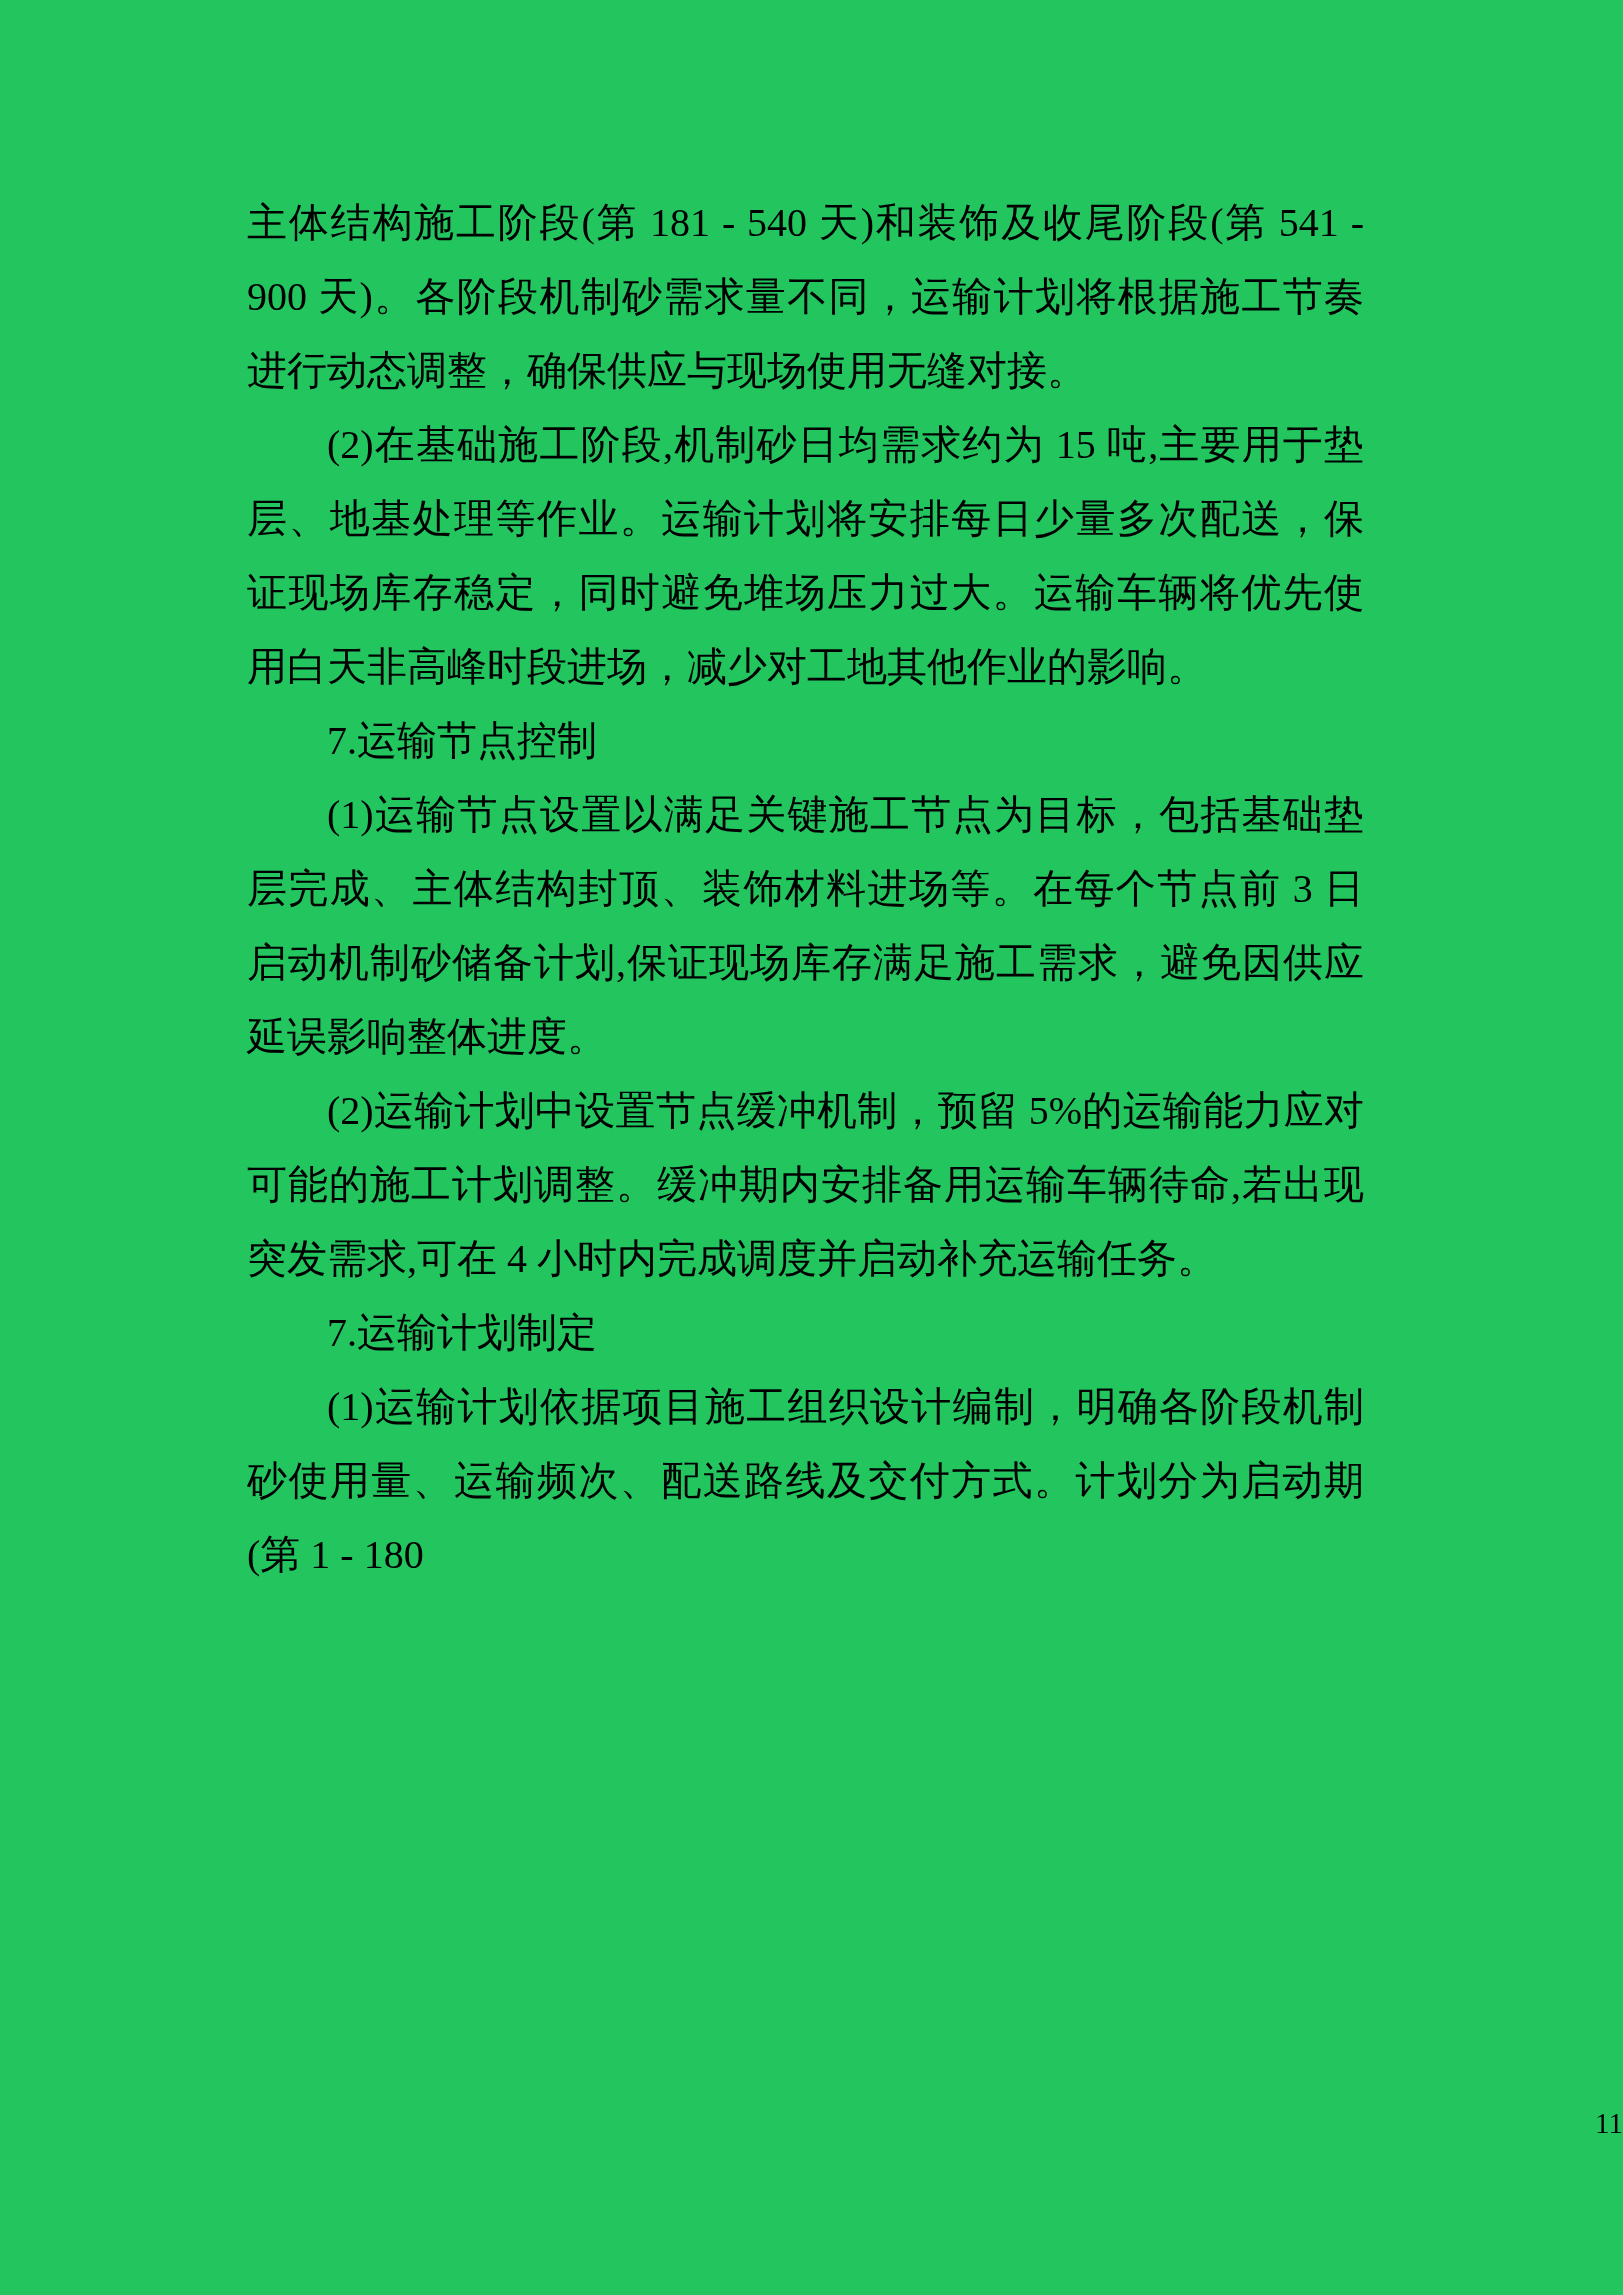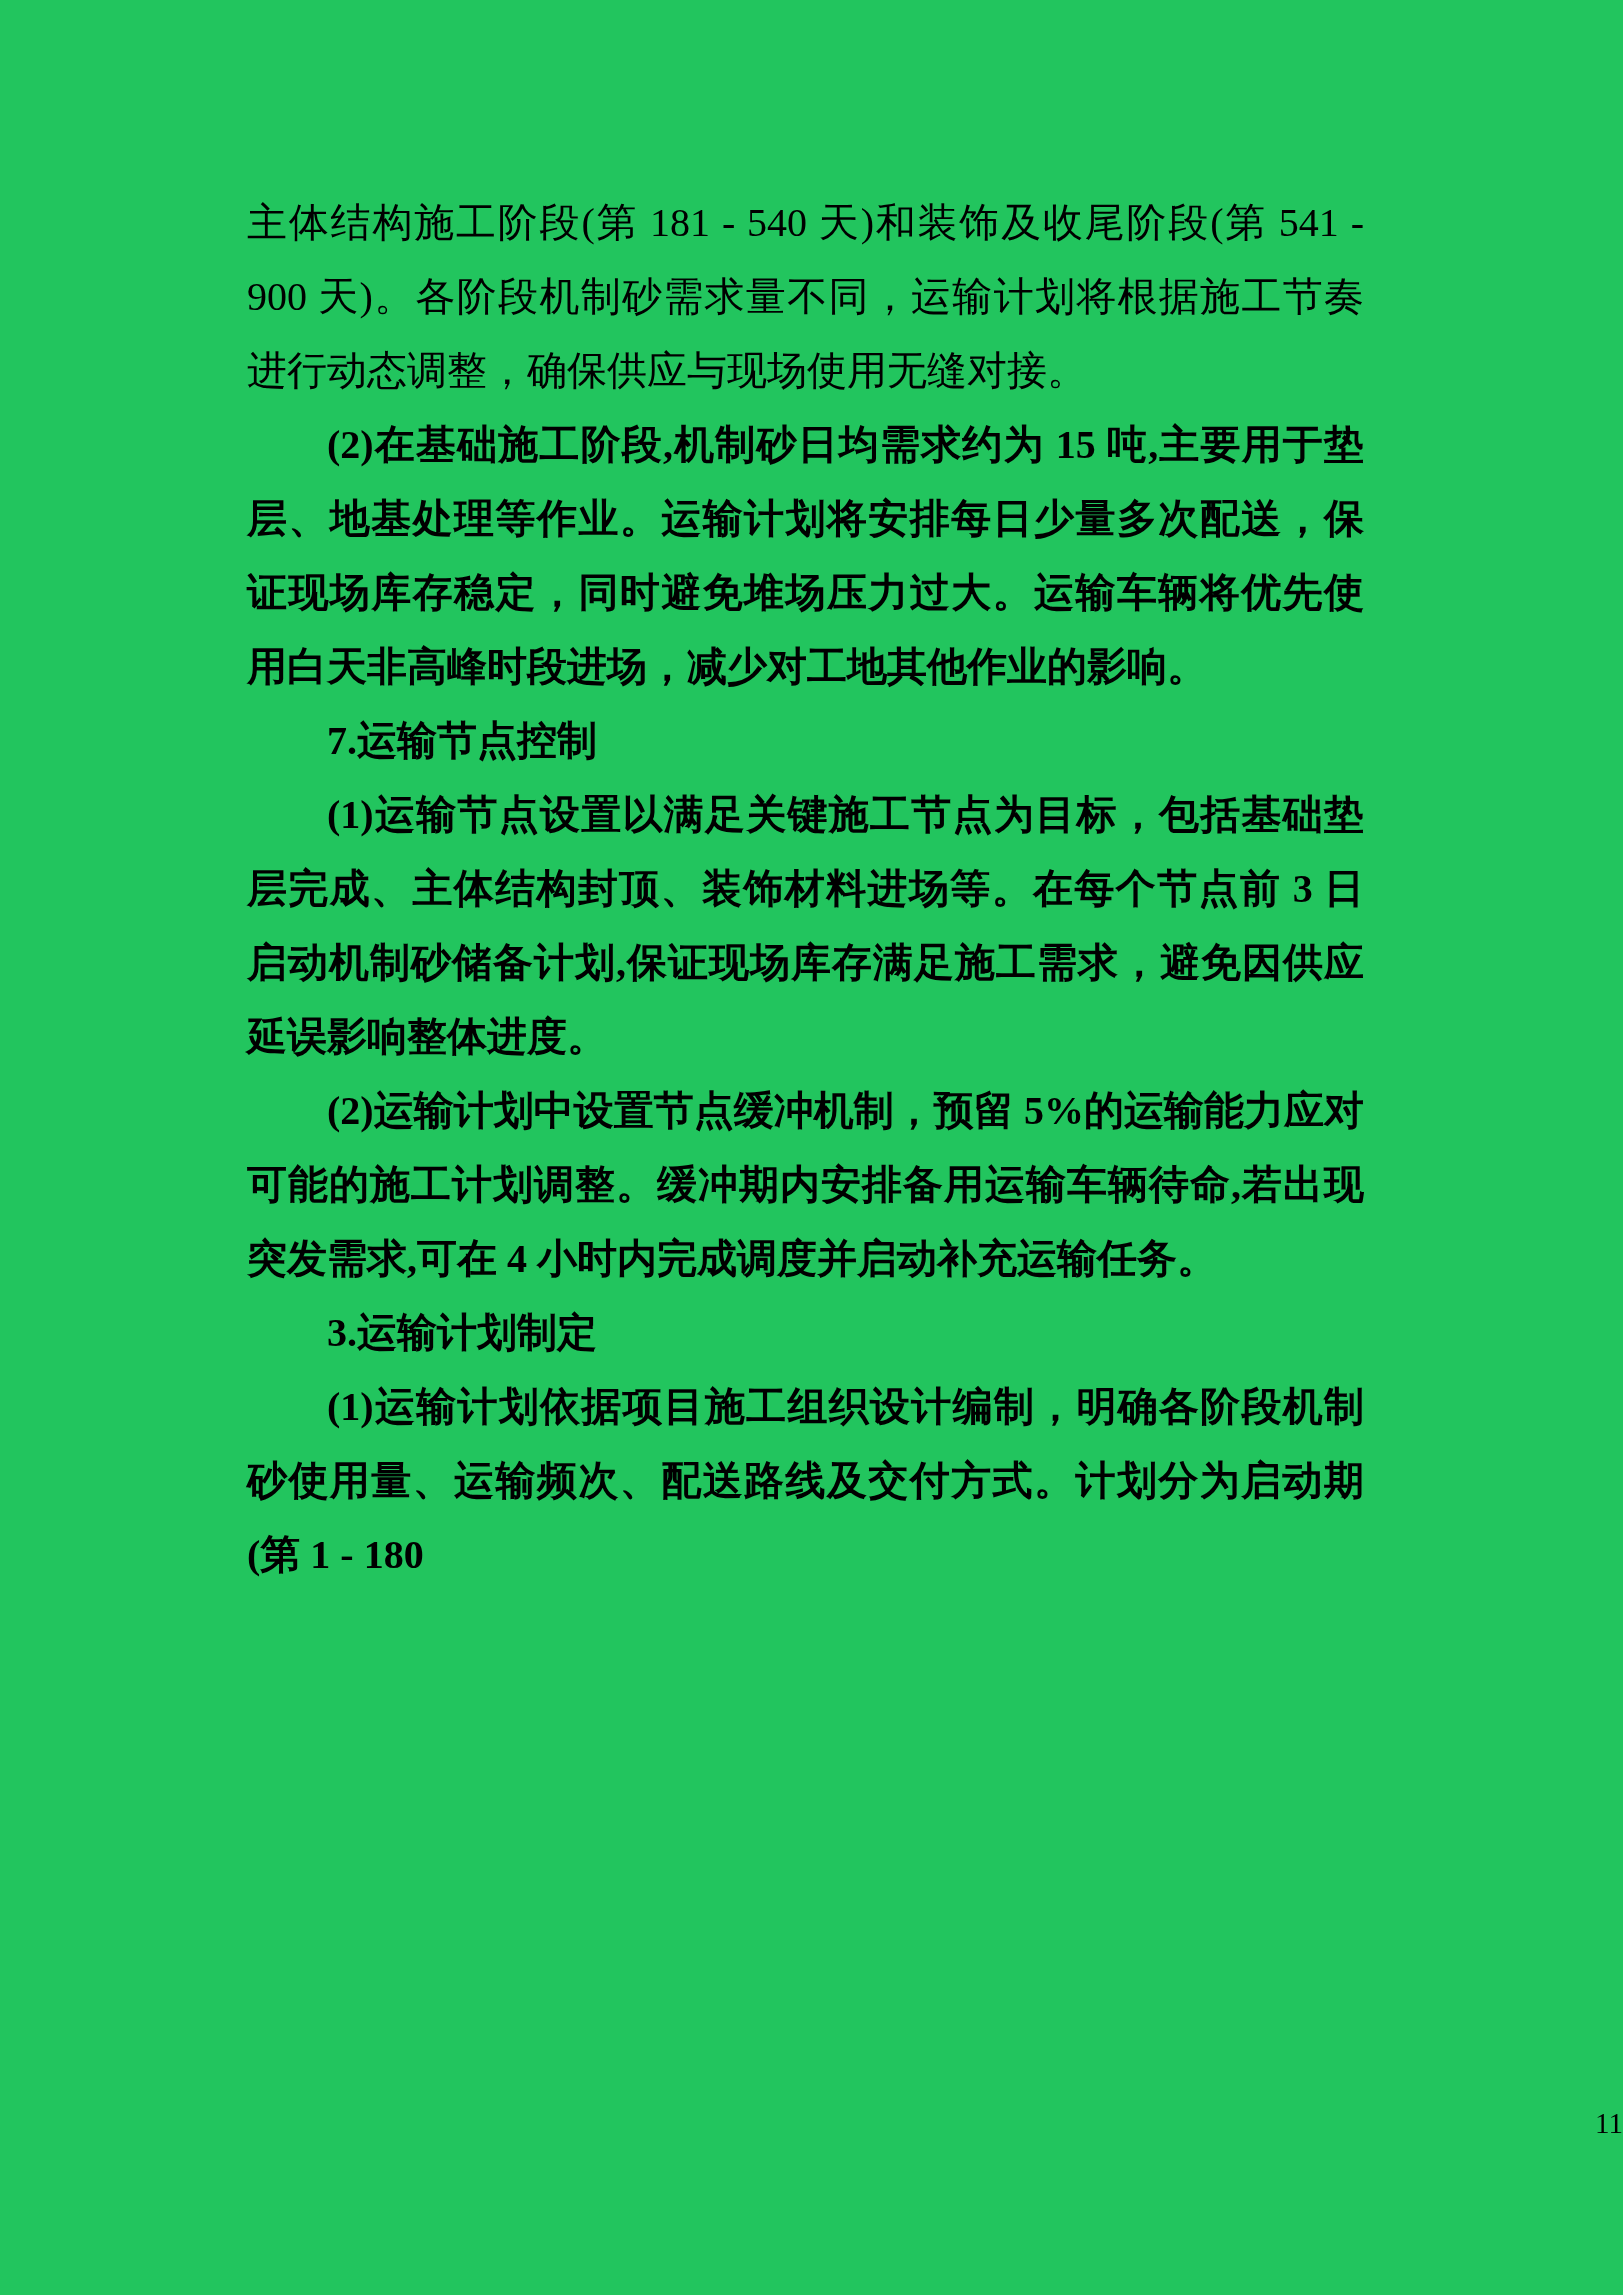--- a/index.html
+++ b/index.html
@@ -26,21 +26,20 @@
     text-align: justify;
     text-justify: inter-ideograph;
     letter-spacing: 0;
   }
   .para {
     margin: 0;
     padding: 0;
   }
   .para.indent {
     text-indent: 2em;
-    font-weight: bold;
   }
   .footer {
     position: absolute;
     top: 2108px;
     left: 0;
     width: 100%;
     text-align: right;
     font-size: 29px;
     line-height: 31px;
   }
@@ -48,20 +47,20 @@
 </head>
 <body>
 
 <div class="page">
   <div class="body-text">
     <p class="para">主体结构施工阶段(第 181 - 540 天)和装饰及收尾阶段(第 541 - 900 天)。各阶段机制砂需求量不同，运输计划将根据施工节奏进行动态调整，确保供应与现场使用无缝对接。</p>
     <p class="para indent">(2)在基础施工阶段,机制砂日均需求约为 15 吨,主要用于垫层、地基处理等作业。运输计划将安排每日少量多次配送，保证现场库存稳定，同时避免堆场压力过大。运输车辆将优先使用白天非高峰时段进场，减少对工地其他作业的影响。</p>
     <p class="para indent">7.运输节点控制</p>
     <p class="para indent">(1)运输节点设置以满足关键施工节点为目标，包括基础垫层完成、主体结构封顶、装饰材料进场等。在每个节点前 3 日启动机制砂储备计划,保证现场库存满足施工需求，避免因供应延误影响整体进度。</p>
     <p class="para indent">(2)运输计划中设置节点缓冲机制，预留 5%的运输能力应对可能的施工计划调整。缓冲期内安排备用运输车辆待命,若出现突发需求,可在 4 小时内完成调度并启动补充运输任务。</p>
-    <p class="para indent">3.运输计划制定</p>
+    <p class="para indent">7.运输计划制定</p>
     <p class="para indent">(1)运输计划依据项目施工组织设计编制，明确各阶段机制砂使用量、运输频次、配送路线及交付方式。计划分为启动期(第 1 - 180</p>
   </div>
   <div class="footer">
     <span>11</span>
   </div>
 </div>
 
 
 </body></html>

